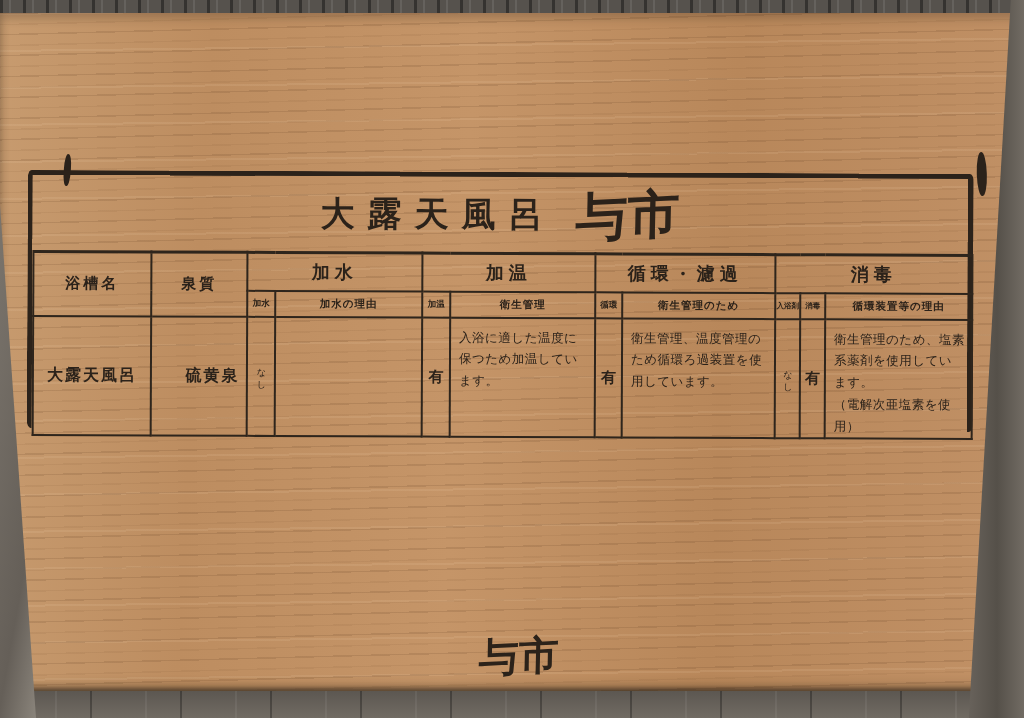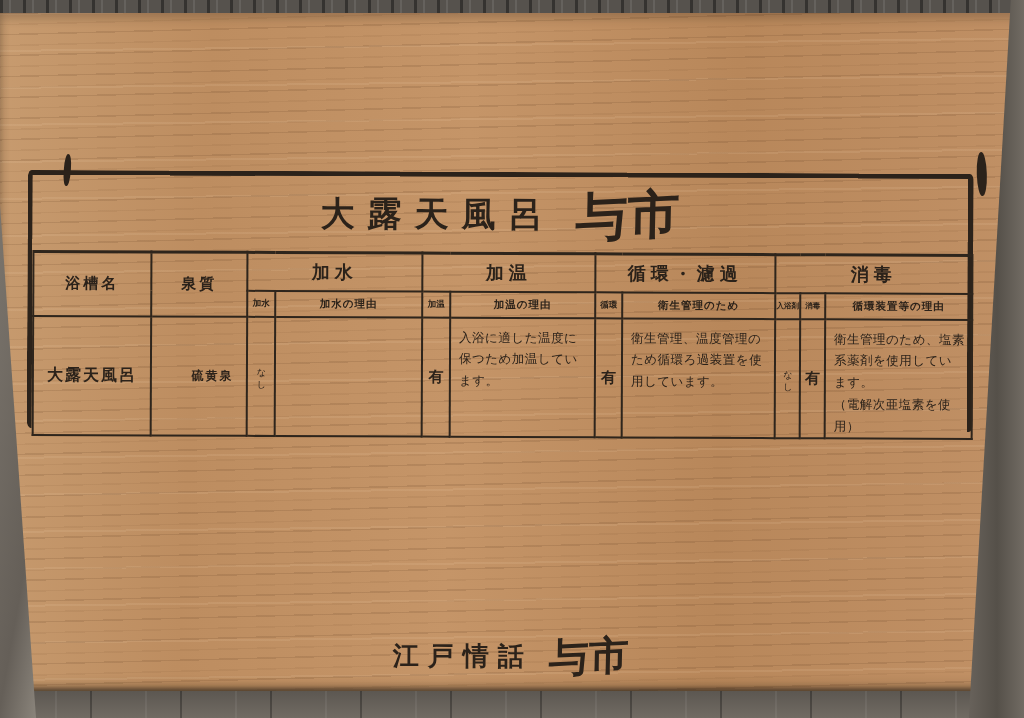--- a/index.html
+++ b/index.html
@@ -65,21 +65,21 @@
   th{font-weight:bold;}
   .h-group{font-size:18px;letter-spacing:5px;}
   .h-main{font-size:15px;letter-spacing:3px;}
   .h-sub-small{font-size:8.5px;font-weight:bold;letter-spacing:0;padding:0;}
   .h-sub-tiny{font-size:7.5px;font-weight:bold;letter-spacing:0;padding:0;margin-top:43px;}
   .h-sub-reason{font-size:10.5px;letter-spacing:1px;font-weight:bold;margin-top:37px;}
   .row-h{height:38px;}
   .row-sh{height:26px;}
   td{vertical-align:middle;}
   .c-name{font-size:16px;font-weight:bold;letter-spacing:2px;text-align:center;}
-  .c-spring{font-size:12px;font-weight:bold;letter-spacing:2px;text-align:center;padding-left:30px;}
+  .c-spring{font-size:16px;font-weight:bold;letter-spacing:2px;text-align:center;padding-left:30px;}
   .c-flag{font-size:15px;font-weight:bold;text-align:center;}
   .c-vtext{text-align:center;}
   .c-vtext span{writing-mode:vertical-rl;font-size:9px;letter-spacing:2px;display:inline-block;}
   .c-reason{font-size:12.5px;line-height:1.75;text-align:left;vertical-align:top;padding:8px 6px 0 8px;letter-spacing:.5px;}
   .c-reason .note{display:block;}
   .footer-row{
     position:absolute;left:0;top:636px;width:100%;
     display:flex;justify-content:center;align-items:center;
   }
   .footer-main{font-size:26px;font-weight:bold;letter-spacing:9px;}
@@ -125,21 +125,21 @@
           <th rowspan="2" class="h-main">泉質</th>
           <th colspan="2" class="h-group">加水</th>
           <th colspan="2" class="h-group">加温</th>
           <th colspan="2" class="h-group">循環・濾過</th>
           <th colspan="3" class="h-group">消毒</th>
         </tr>
         <tr class="row-sh">
           <th class="h-sub-small">加水</th>
           <th class="h-sub-reason">加水の理由</th>
           <th class="h-sub-small">加温</th>
-          <th class="h-sub-reason">加温の理由</th>
+          <th class="h-sub-reason">衛生管理</th>
           <th class="h-sub-small">循環</th>
           <th class="h-sub-reason">衛生管理のため</th>
           <th class="h-sub-tiny">入浴剤</th>
           <th class="h-sub-tiny">消毒</th>
           <th class="h-sub-reason">循環装置等の理由</th>
         </tr>
         <tr>
           <td class="c-name">大露天風呂</td>
           <td class="c-spring">硫黄泉</td>
           <td class="c-vtext"><span>なし</span></td>
@@ -154,16 +154,15 @@
             <span>衛生管理のため、塩素系薬剤を使用しています。</span>
             <span class="note">（電解次亜塩素を使用）</span>
           </td>
         </tr>
       </tbody>
         </table>
     </div>
   </div>
 
   <div class="footer-row">
-    <span class="footer-main">江戸情話</span>
     <span class="footer-name">与市</span>
   </div>
 </div>
 
 </body></html>

